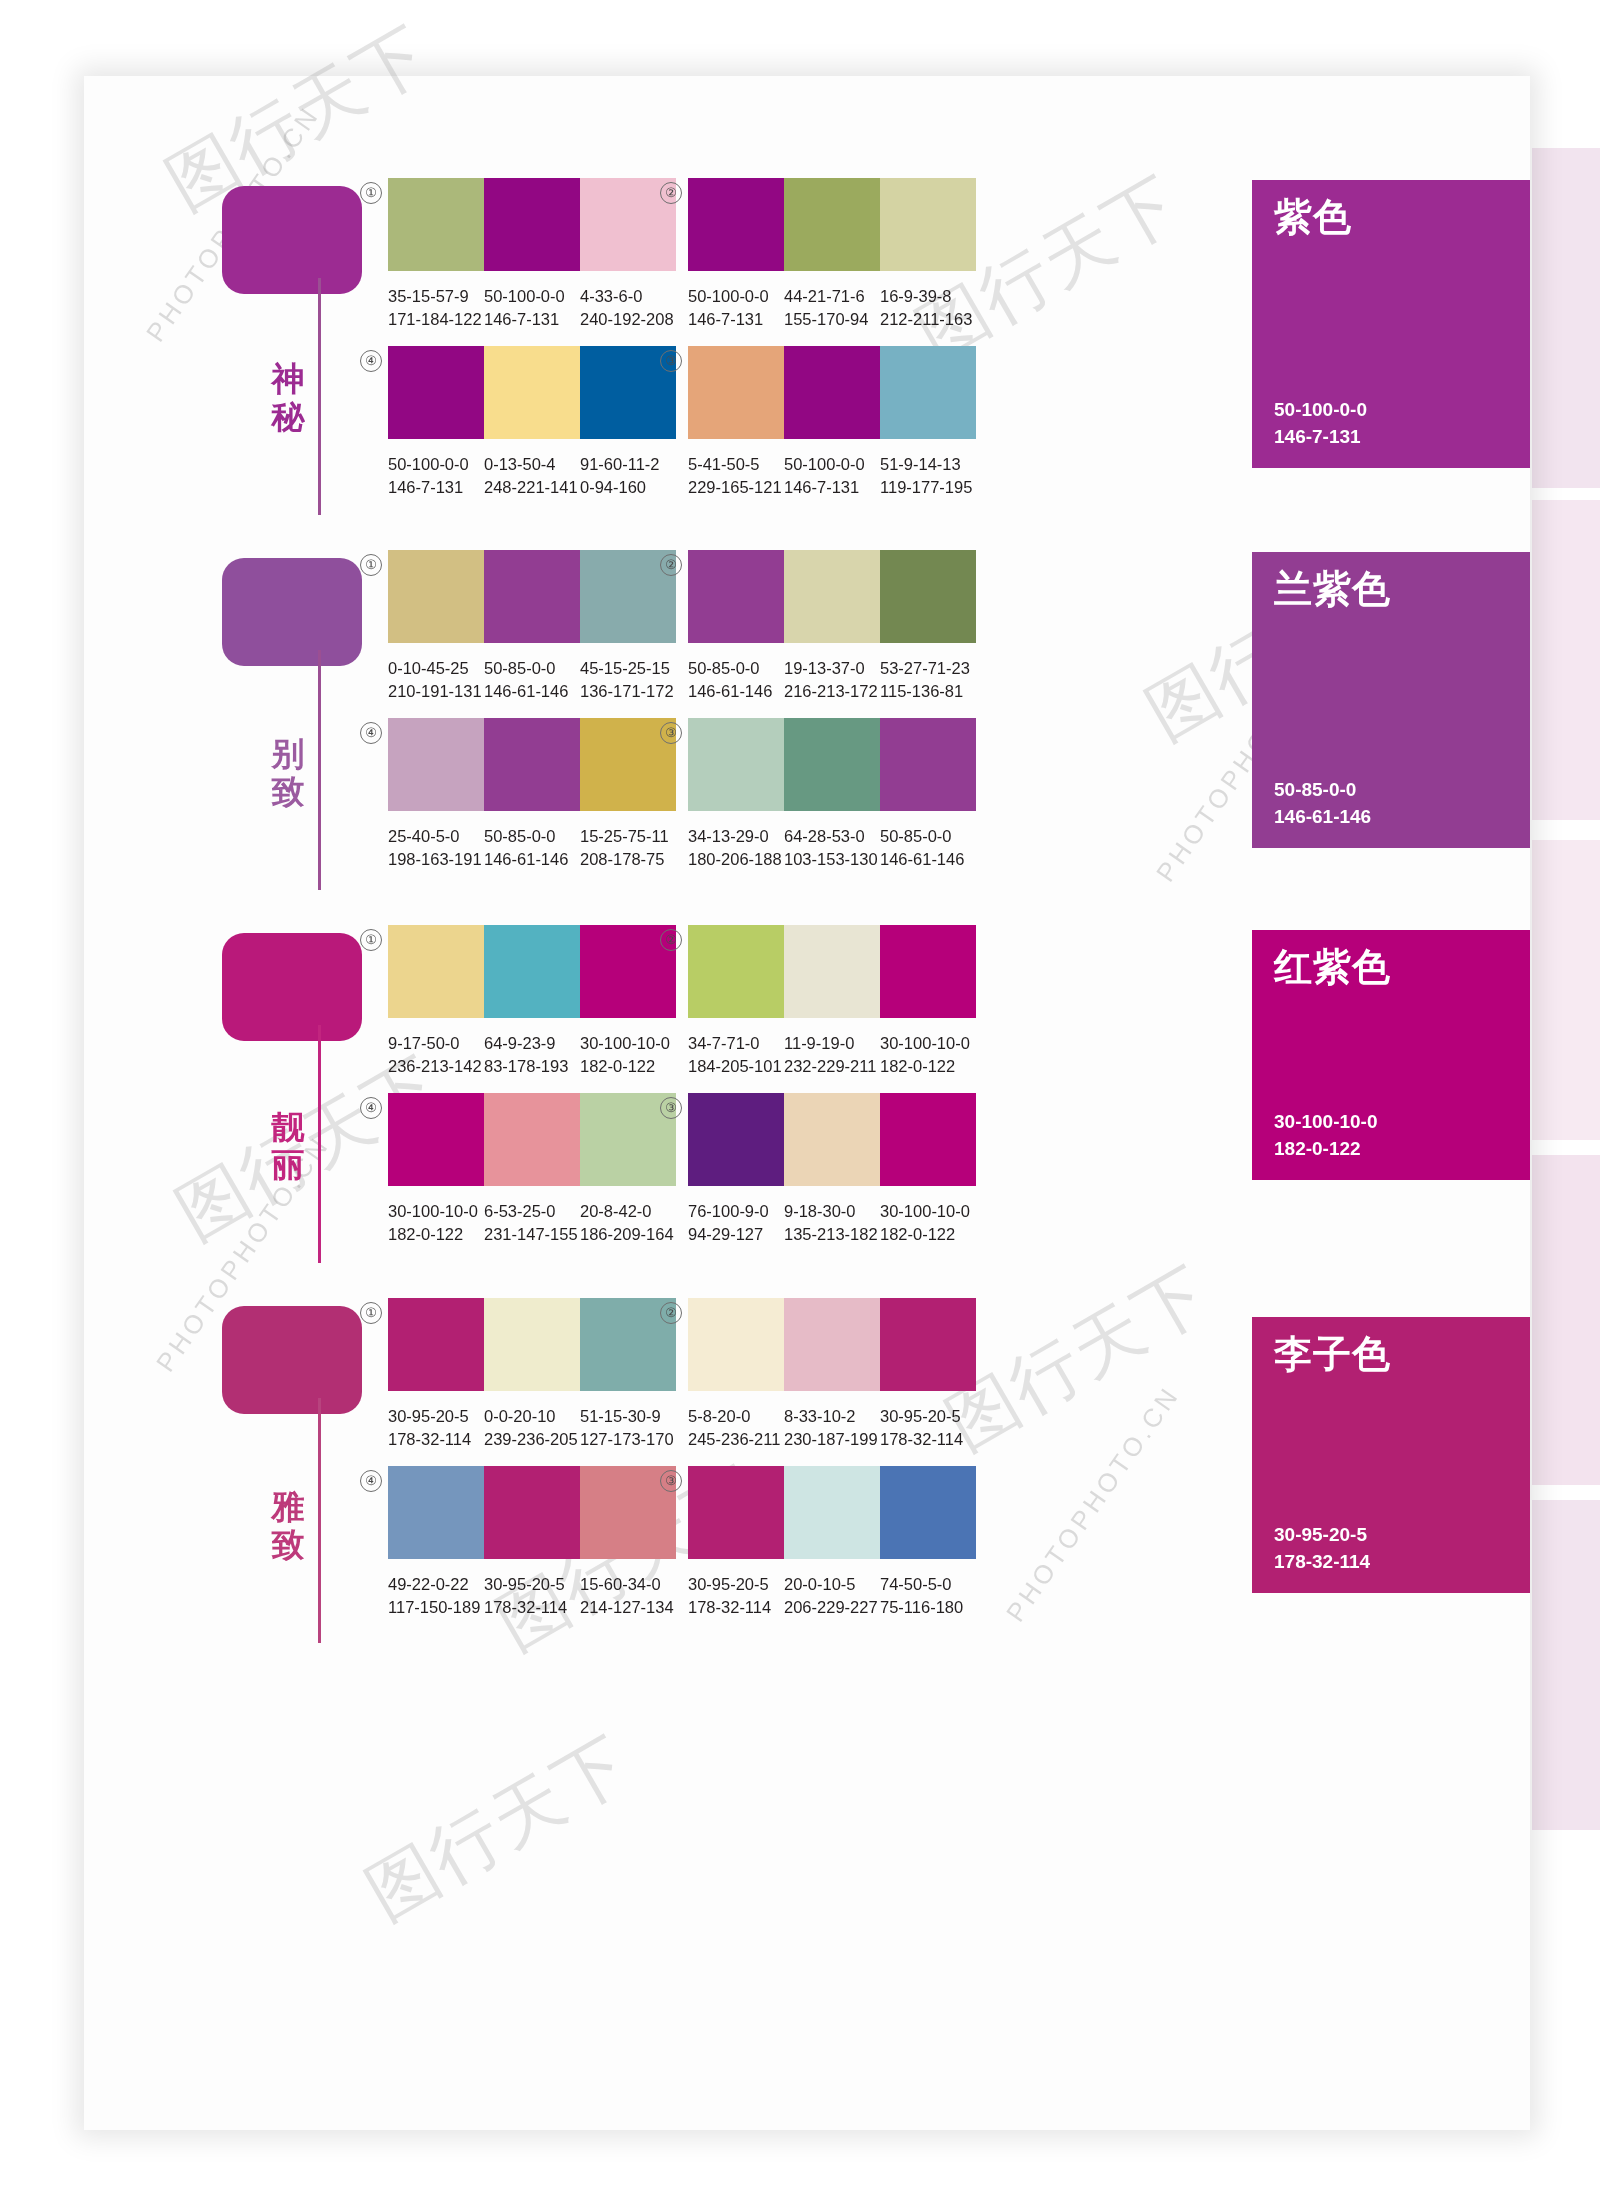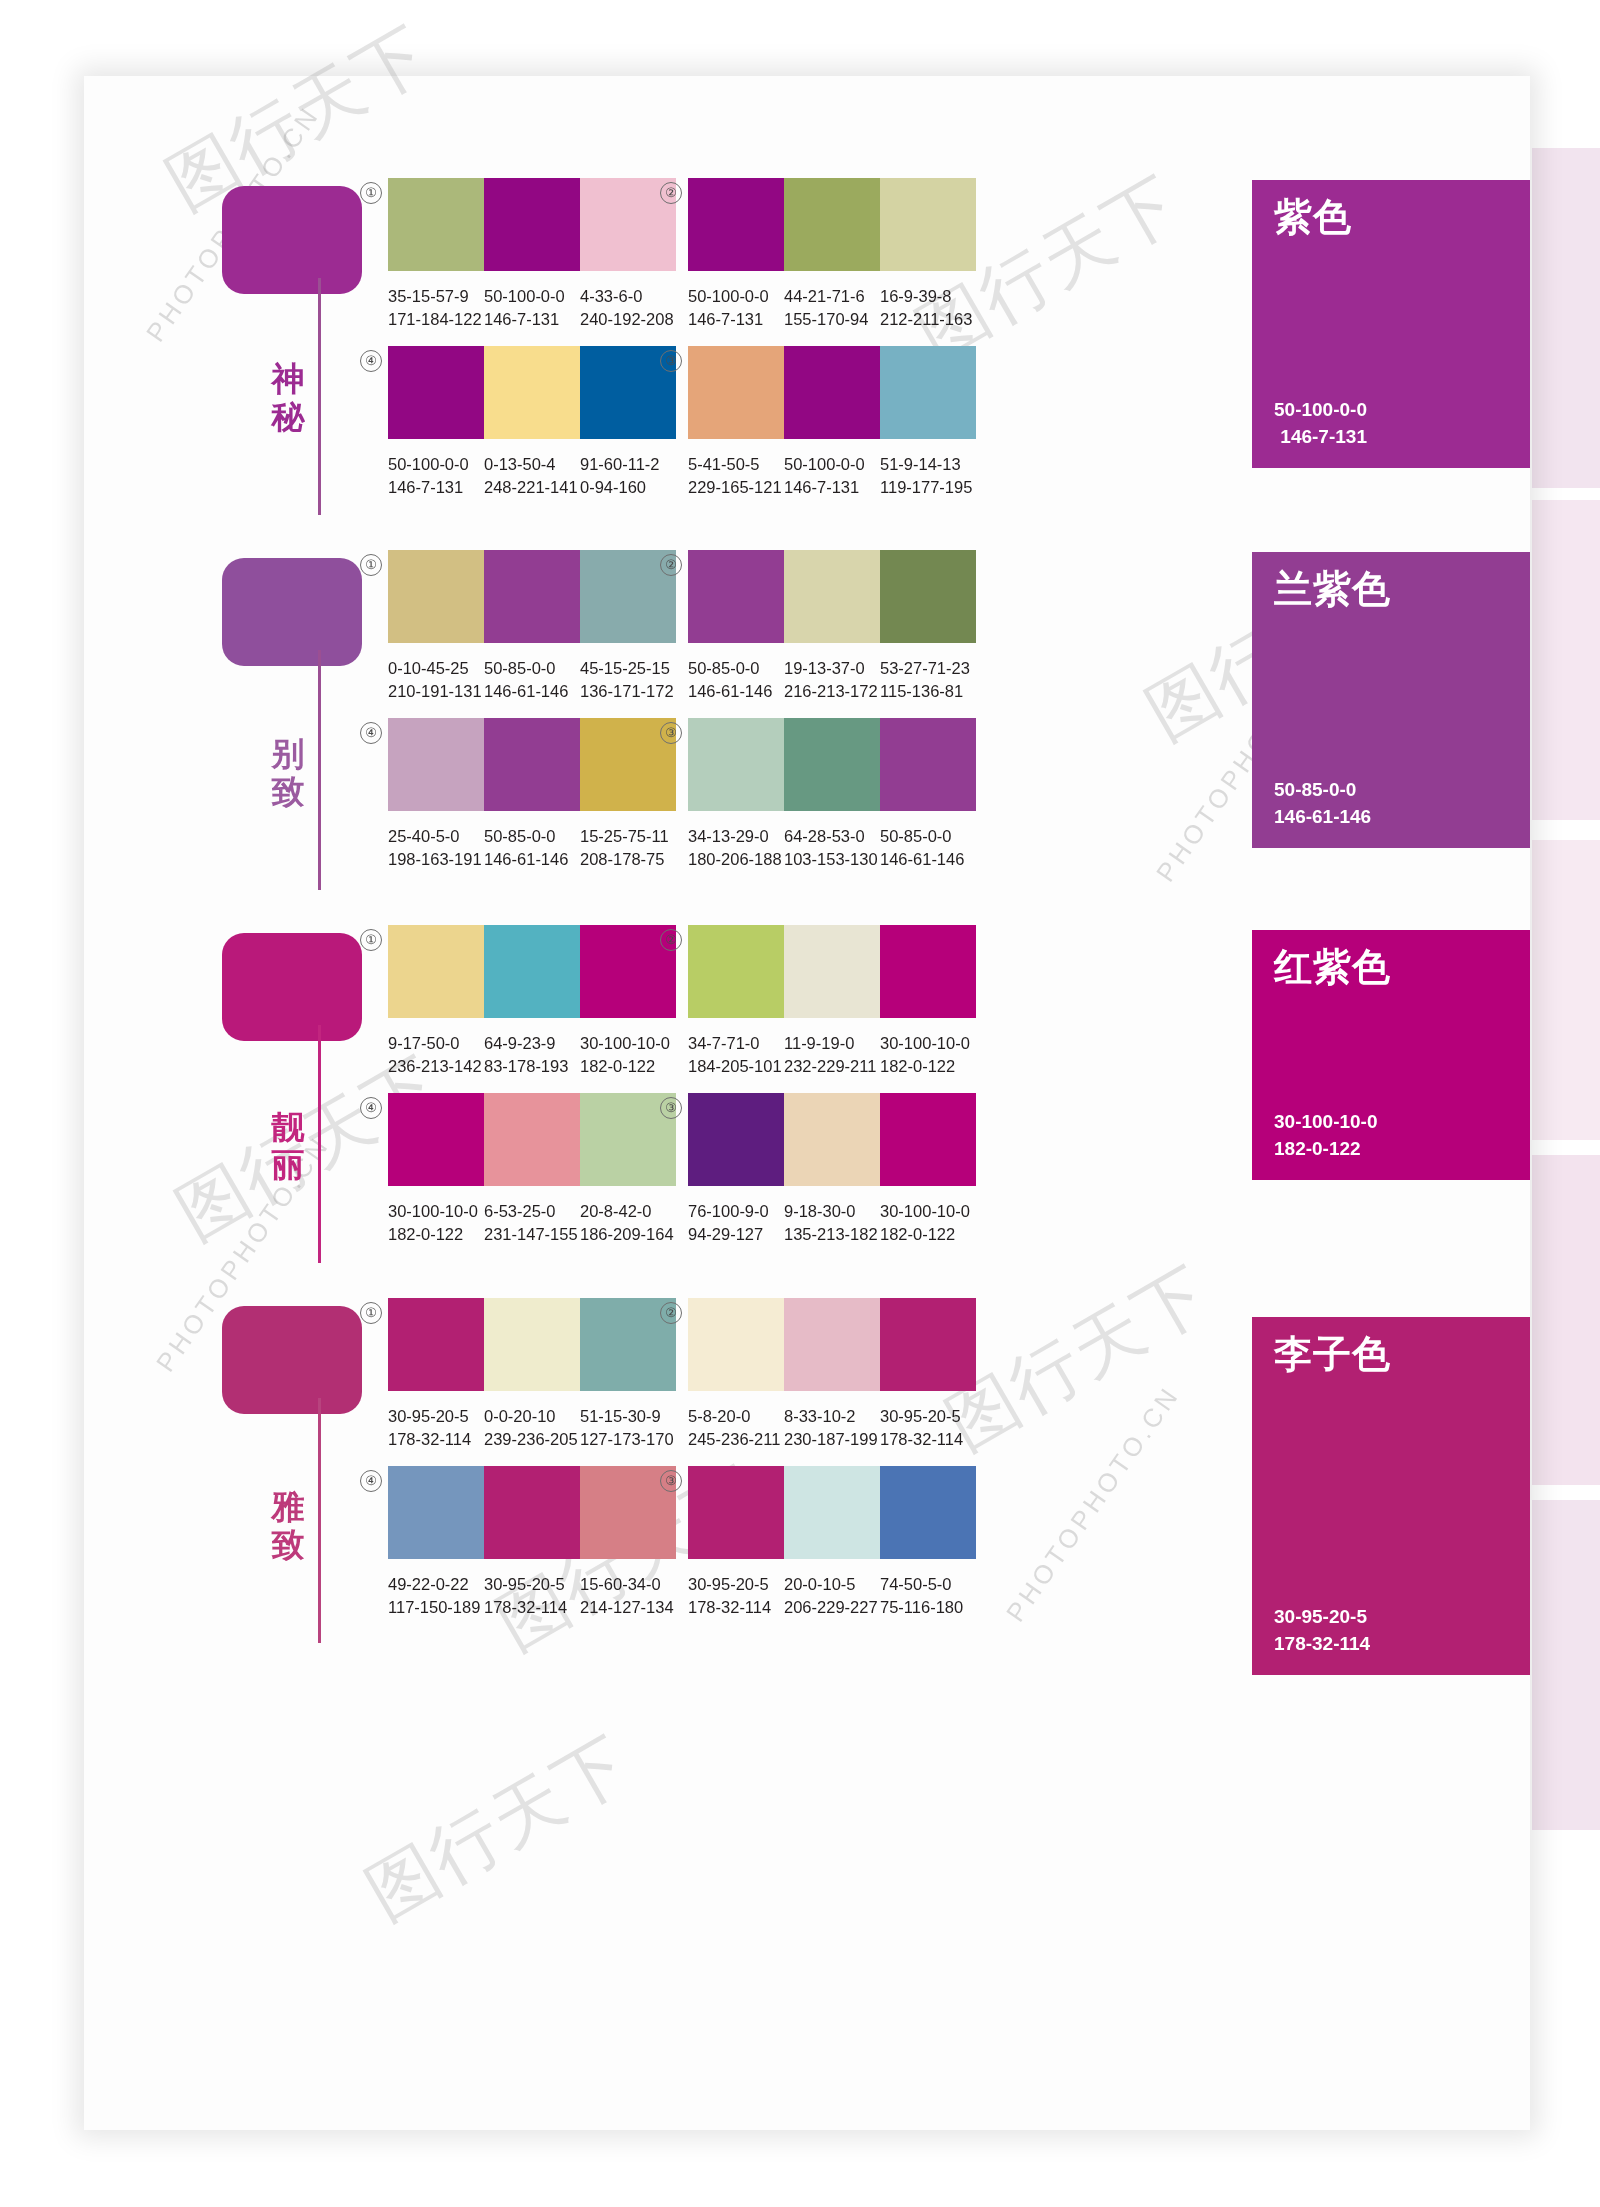--- a/index.html
+++ b/index.html
@@ -475,41 +475,41 @@
               <div>206-229-227</div>
             </div>
             <div class="lab">
               <div>74-50-5-0</div>
               <div>75-116-180</div>
             </div>
           </div>
         </div>
       </div>
     </div>
-<div class="big-panel" style="top: 180px; height: 288px; background: rgb(156, 43, 146); text-align: right;">
+<div class="big-panel" style="top: 180px; height: 288px; background: rgb(156, 43, 146);">
       <div class="bp-title">紫色</div>
       <div class="bp-codes">
         <div>50-100-0-0</div>
         <div>146-7-131</div>
       </div>
     </div>
     <div class="big-panel" style="top: 552px; height: 296px; background: rgb(146, 61, 146);">
       <div class="bp-title">兰紫色</div>
       <div class="bp-codes">
         <div>50-85-0-0</div>
         <div>146-61-146</div>
       </div>
     </div>
     <div class="big-panel" style="top: 930px; height: 250px; background: rgb(182, 0, 122);">
       <div class="bp-title">红紫色</div>
       <div class="bp-codes">
         <div>30-100-10-0</div>
         <div>182-0-122</div>
       </div>
     </div>
-    <div class="big-panel" style="top: 1317px; height: 358px; background: rgb(178, 32, 114);">
+    <div class="big-panel" style="top: 1317px; height: 276px; background: rgb(178, 32, 114);">
       <div class="bp-title">李子色</div>
       <div class="bp-codes">
         <div>30-95-20-5</div>
         <div>178-32-114</div>
       </div>
     </div>
   </div>
 
 </body></html>

